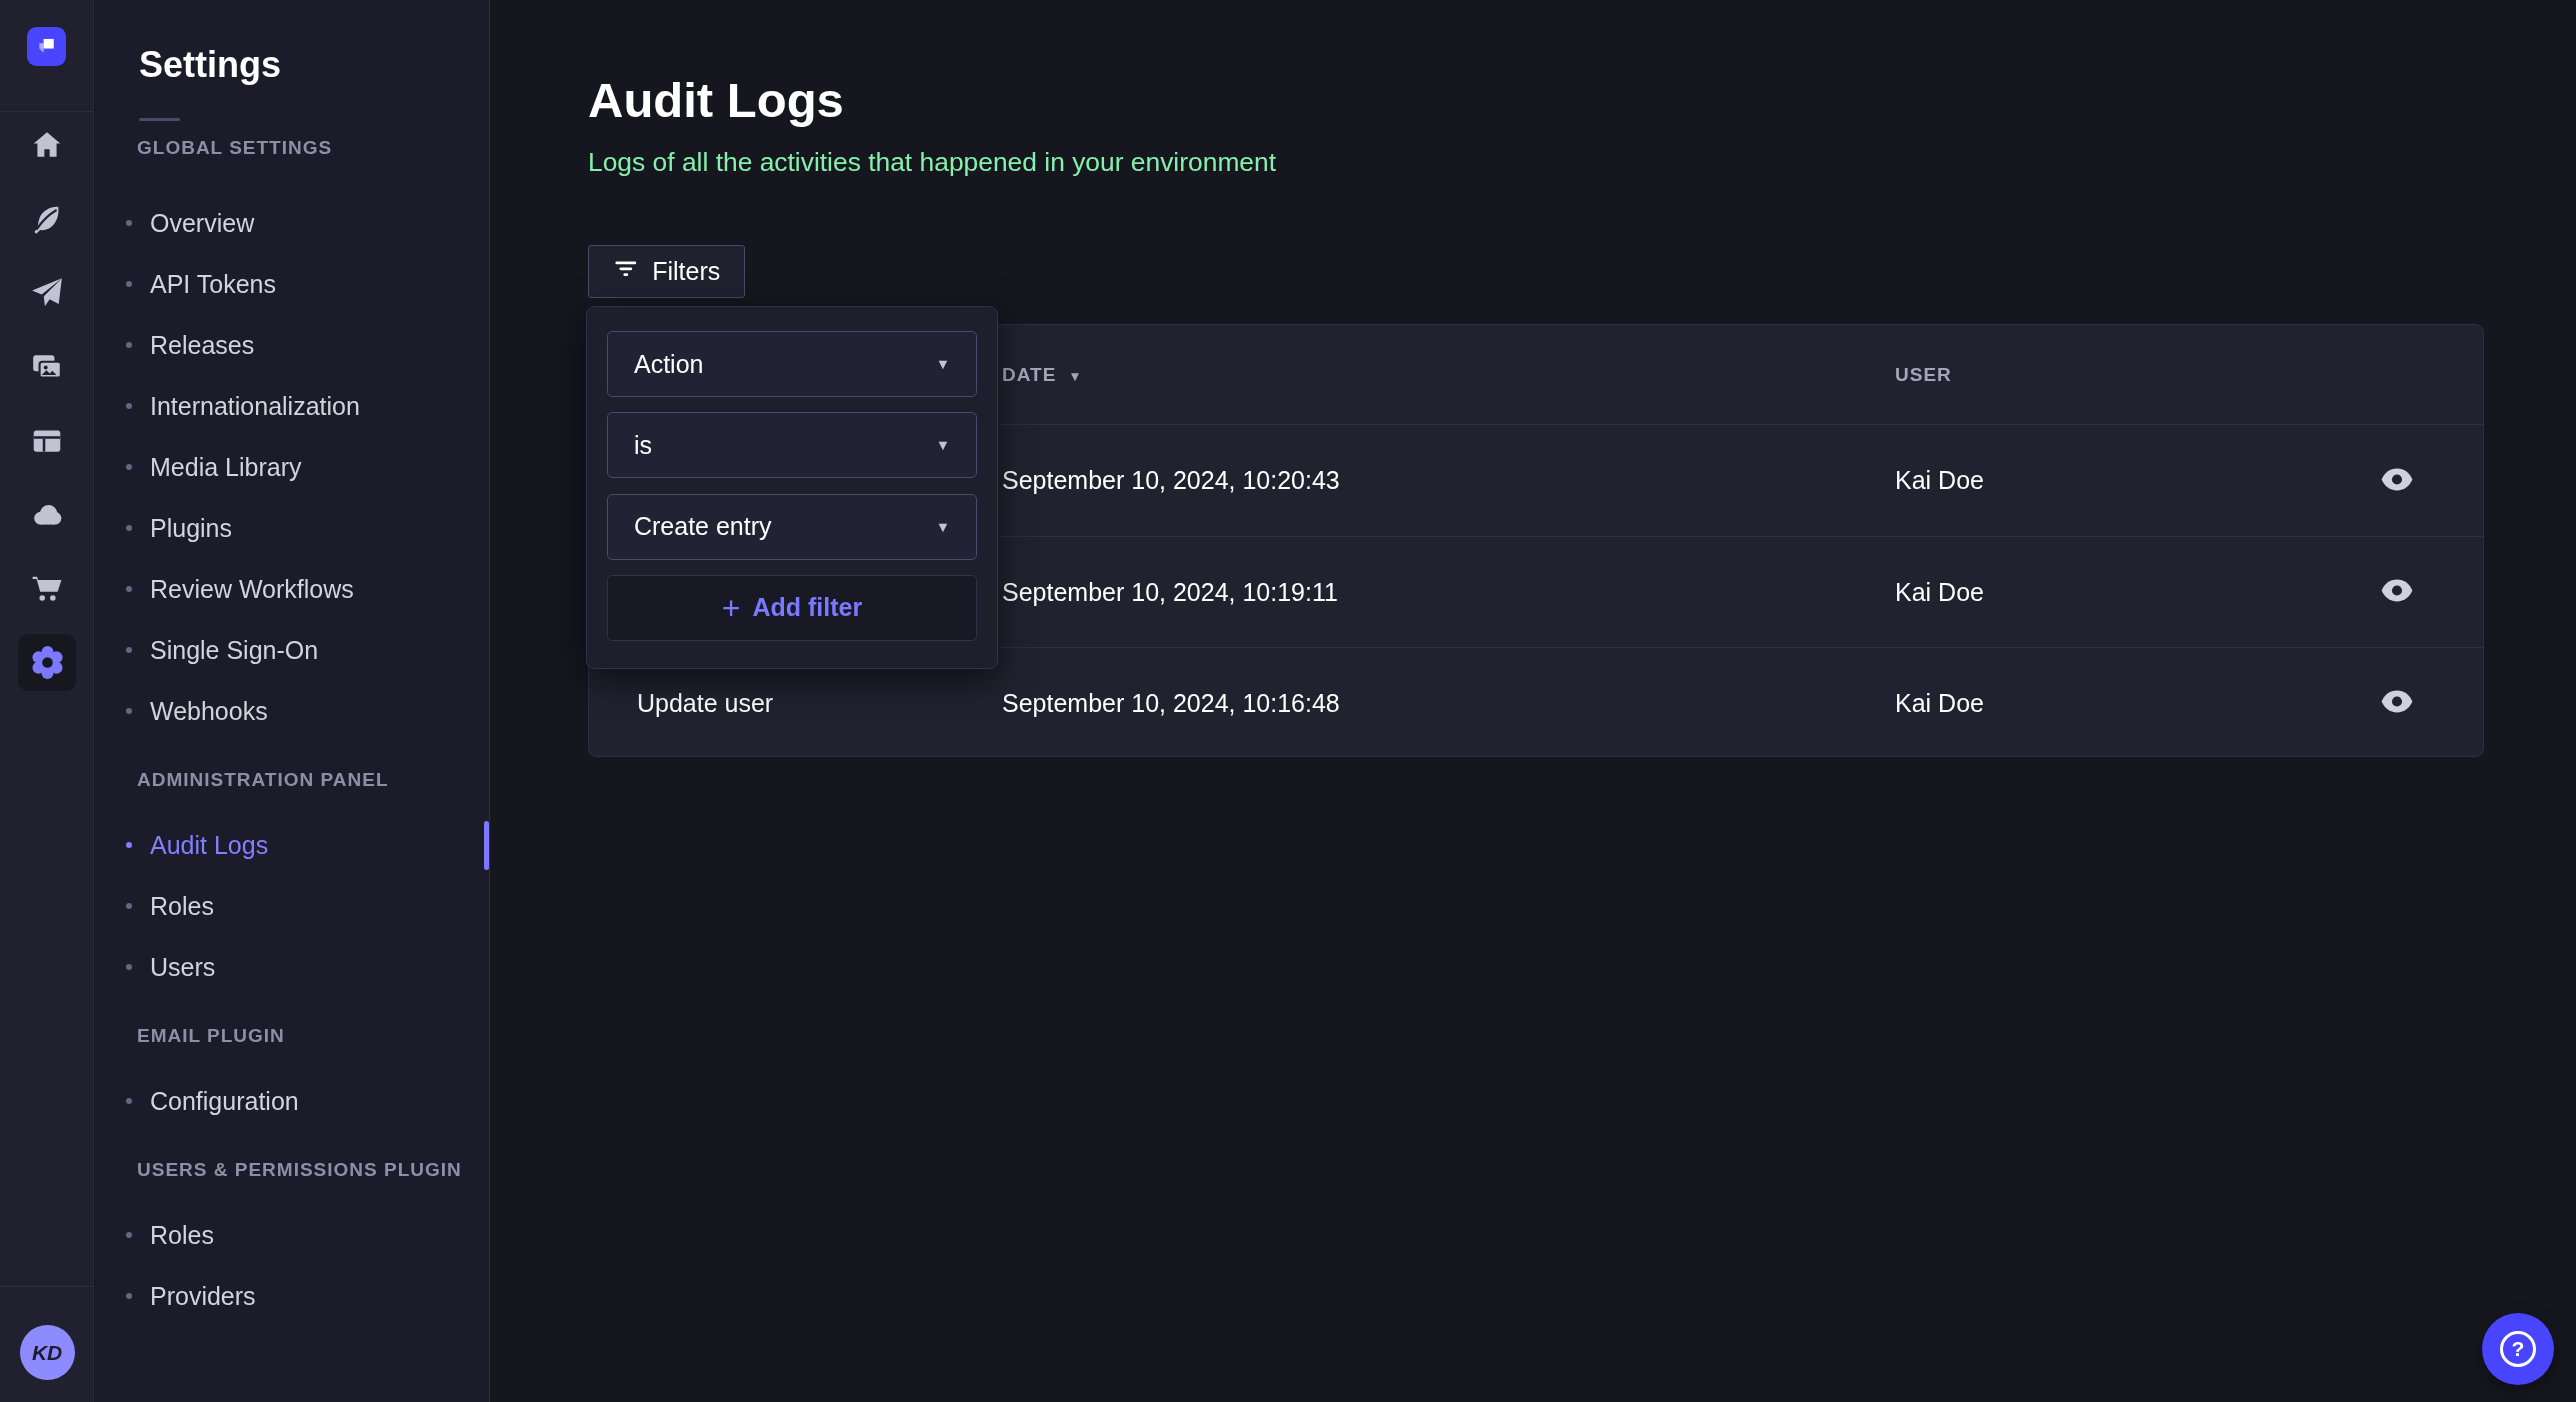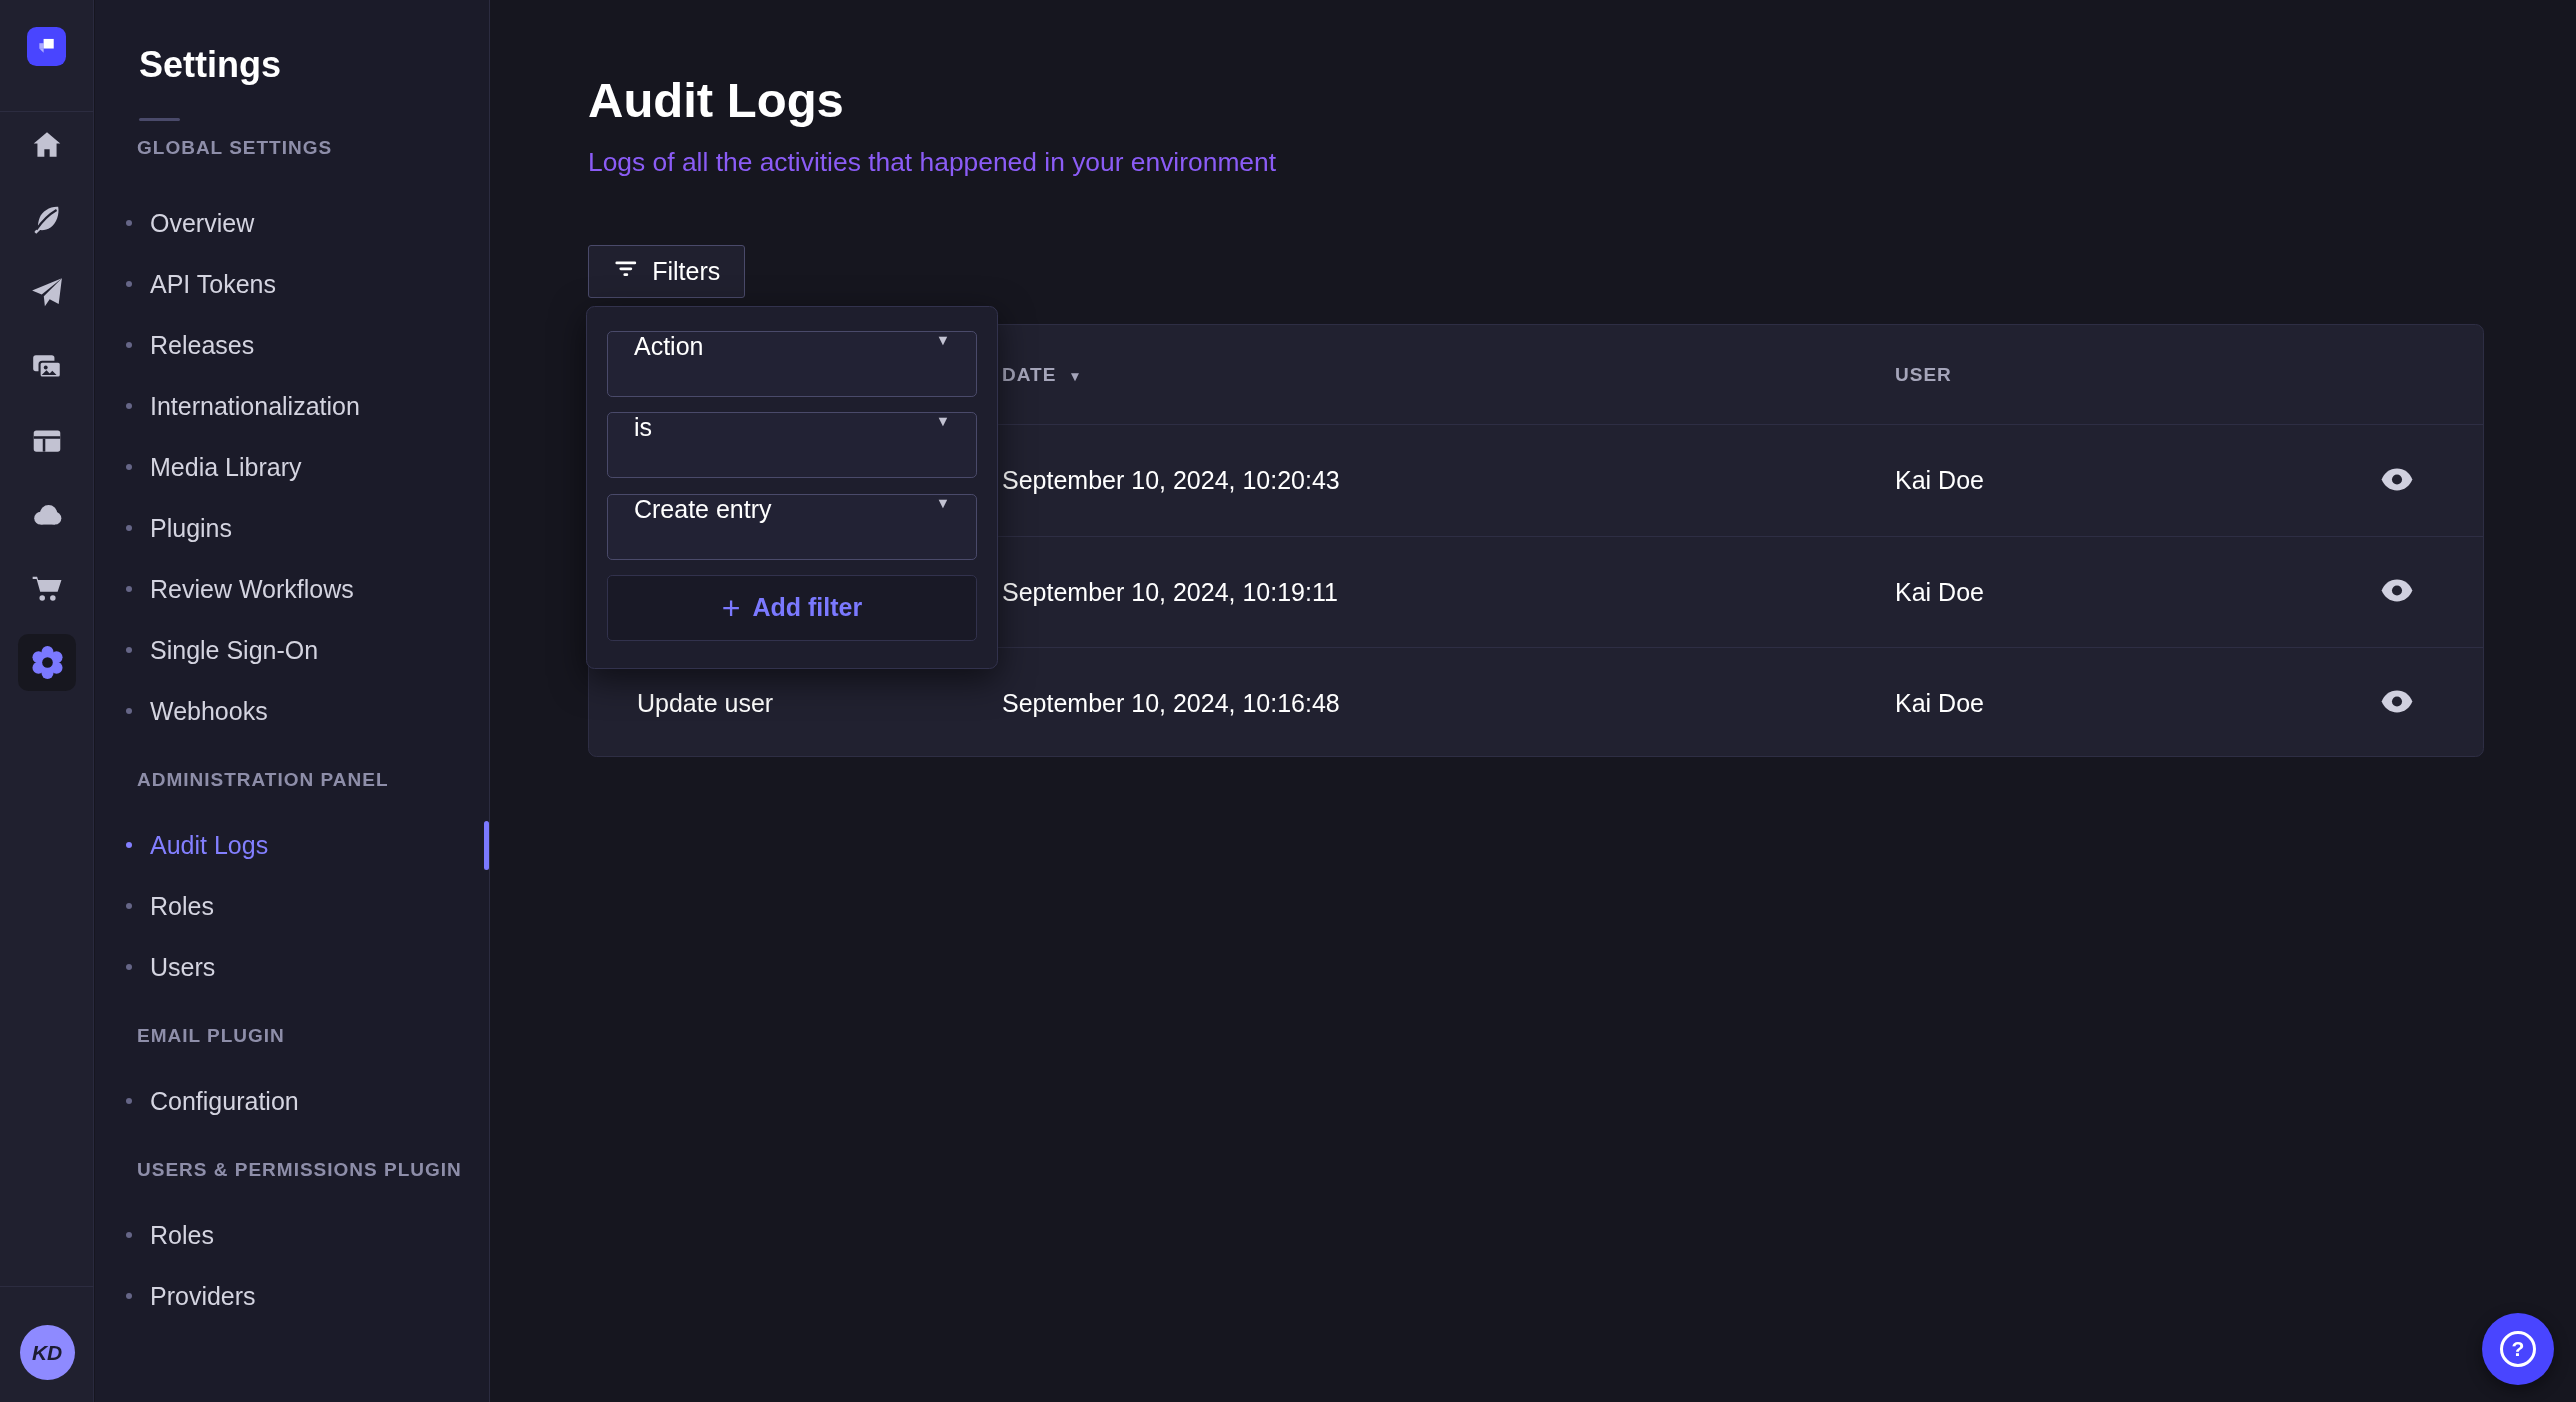--- a/index.html
+++ b/index.html
@@ -41,21 +41,21 @@
   .bullet { width:6px; height:6px; border-radius:50%; background:#666687; margin-right:18px;
             flex:none; }
   .section li.active { color:#837fff; }
   .section li.active .bullet { background:#837fff; }
   .section li.active::after { content:""; position:absolute; right:0; top:6px; width:5.1px;
                               height:49px; border-radius:2.6px; background:#7b79ff; }
 
   
   .main { position:absolute; left:491px; top:0; right:0; bottom:0; background:#16161f; }
   .page-title { position:absolute; left:97px; top:72px; font-size:49px; font-weight:bold; }
-  .page-sub { position:absolute; left:97px; top:147px; font-size:26.4px; color:#8b5cf6; }
+  .page-sub { position:absolute; left:97px; top:147px; font-size:26.4px; color:#86efac; }
 
   .filters-btn { position:absolute; left:97px; top:245px; height:53px; padding:0 24px;
                  display:flex; align-items:center; gap:13.6px; background:#20202f;
                  border:0.9px solid #4a4a6a; border-radius:3px; color:#fff; font-size:25px;
                  cursor:pointer; font-family:inherit; }
 
   
   .card { position:absolute; left:97px; top:324px; width:1896px; height:433px;
           background:#212130; border:0.9px solid #2e2e44; border-radius:8.5px; z-index:1;
           overflow:hidden; }
@@ -68,21 +68,21 @@
   .trow + .trow { border-top:0.9px solid #2e2e44; }
   .eye-btn { background:none; border:none; cursor:pointer; justify-self:center;
              display:flex; align-items:center; }
 
   
   .popover { position:absolute; left:95px; top:306px; width:412px; z-index:20;
              background:#1e1e2d; border:0.9px solid #32324d; border-radius:8.5px;
              padding:24px 20.4px 27px; display:flex; flex-direction:column; gap:15.3px;
              box-shadow:0 10.2px 34px rgba(0,0,0,.55); }
   .select { height:66px; border:0.9px solid #4a4a6a; border-radius:5.1px; background:#222234;
-            display:flex; justify-content:space-between; padding:0 25.6px;
+            display:flex; align-items:center; justify-content:space-between; padding:0 25.6px;
             font-size:25px; color:#fff; cursor:pointer; font-family:inherit; width:100%;gap:41px; }
   .chev { font-size:14.5px; color:#c2c2d2; }
   .addf { height:66px; border:0.9px solid #32324d; border-radius:5.1px; background:#191926;
           display:flex; align-items:center; justify-content:center; gap:12px; color:#7b79ff;
           font-size:25px; font-weight:bold; cursor:pointer; font-family:inherit; width:100%; }
   .plus { font-size:32px; font-weight:normal; line-height:0; }
 
   
   .fab { position:absolute; left:1991px; top:1313px; width:72px; height:72px; border-radius:50%;
          background:#4945ff; border:none; cursor:pointer; display:flex; align-items:center;

